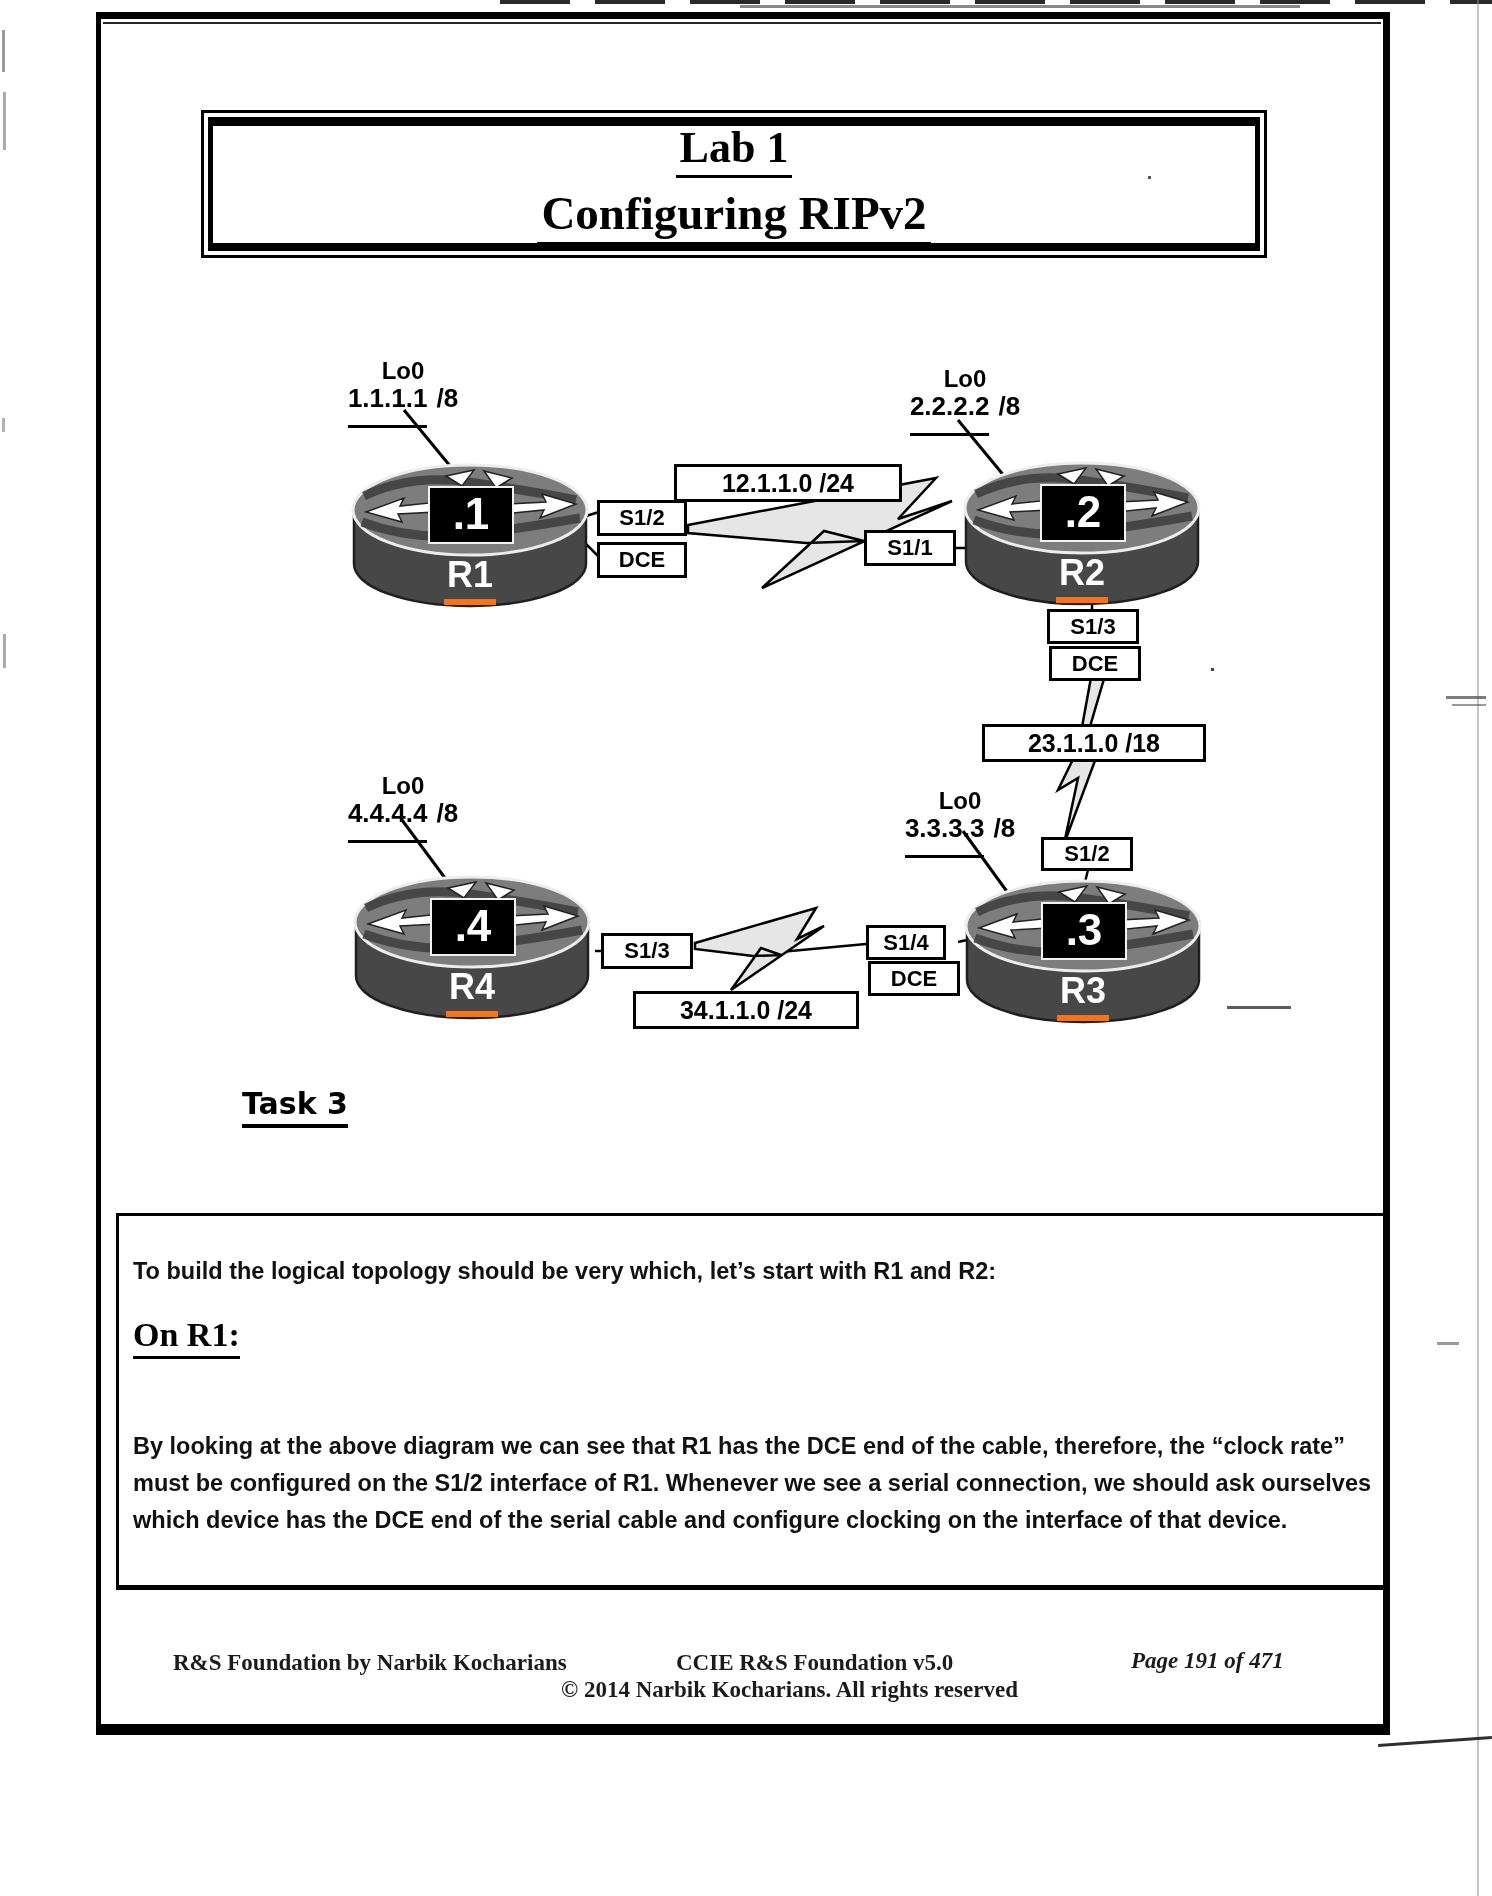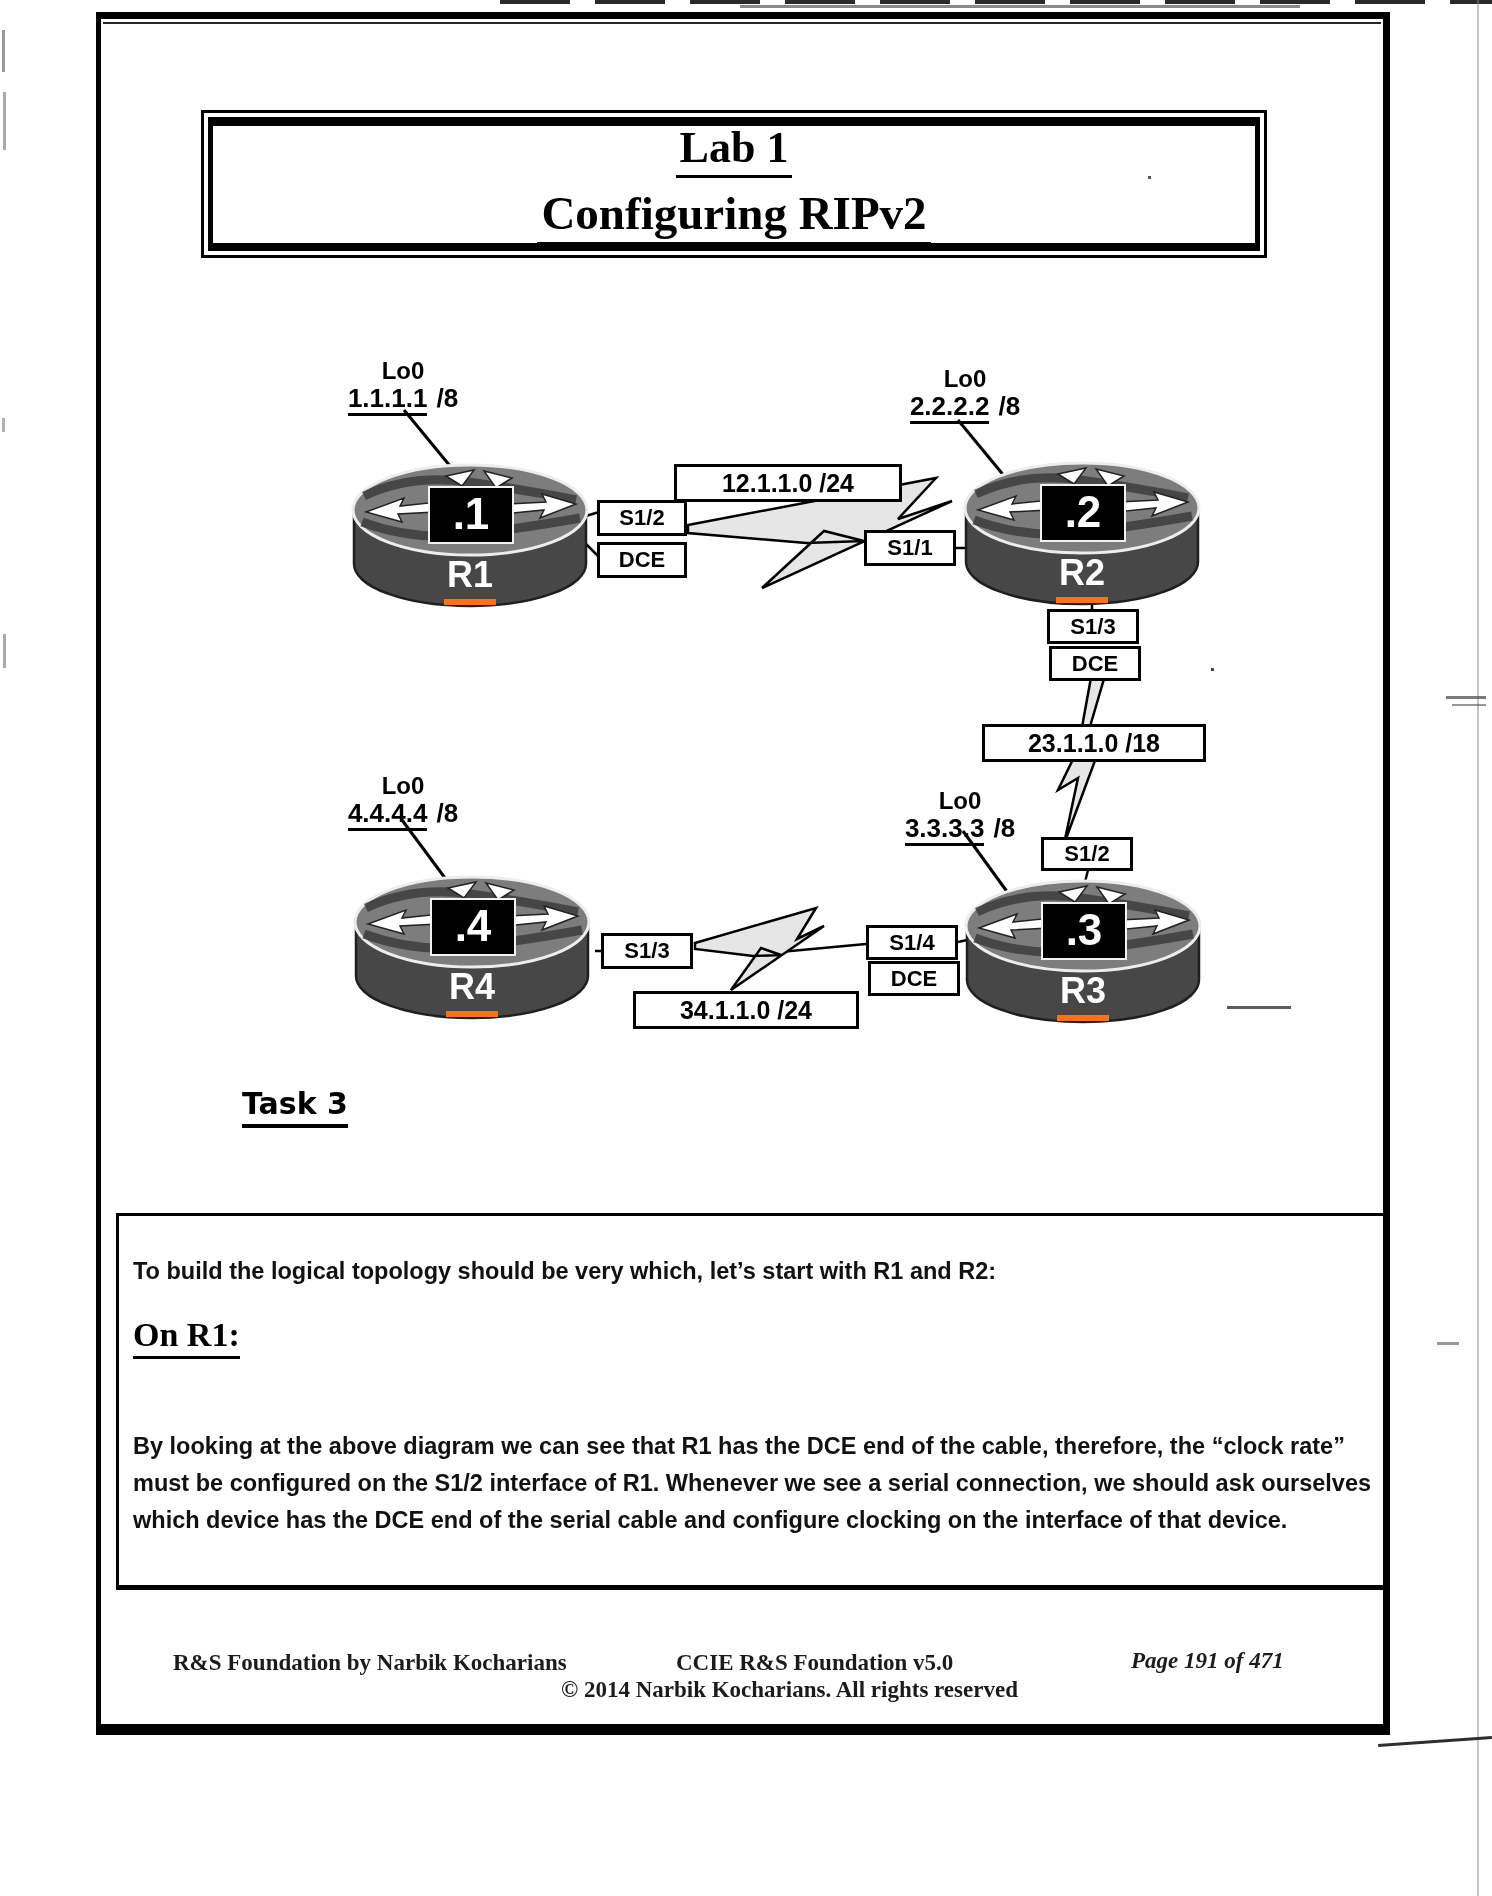--- a/index.html
+++ b/index.html
@@ -41,21 +41,21 @@
     font-weight:bold;font-size:44px;line-height:52px;}
   .router-name{position:absolute;left:0;right:0;top:94px;text-align:center;color:#fff;font-weight:bold;font-size:36px;}
   .router-name span{display:inline-block;border-bottom:6px solid #f97316;padding:0 3px 3px 3px;}
   .ifbox{position:absolute;background:#fff;border:3px solid #000;box-sizing:border-box;z-index:4;
     text-align:center;font-weight:bold;font-size:22px;display:flex;align-items:center;justify-content:center;}
   .netbox{position:absolute;background:#fff;border:3px solid #000;box-sizing:border-box;z-index:5;
     text-align:center;font-weight:bold;font-size:25px;display:flex;align-items:center;justify-content:center;}
   .lo-label{position:absolute;width:170px;text-align:center;z-index:3;}
   .lo-line1{font-weight:bold;font-size:24px;line-height:25px;}
   .lo-line2{font-weight:bold;font-size:26px;line-height:30px;white-space:nowrap;}
-  .lo-ip{border-bottom:3px solid #000;padding-bottom:0;}
+  .lo-ip{border-bottom:3px solid #000;padding-bottom:12px;}
   .lo-mask{margin-left:9px;}
   
   .task-heading{position:absolute;left:242px;top:1086px;font-family:"DejaVu Sans",sans-serif;
     font-weight:bold;font-size:30px;z-index:3;}
   .task-heading span{display:inline-block;border-bottom:4px solid #000;padding-bottom:3px;}
   .task-body{position:absolute;left:242px;top:1162px;width:1100px;font-size:23.5px;color:#141414;z-index:3;}
   .note-box{position:absolute;left:116px;top:1213px;width:1272px;height:377px;box-sizing:border-box;
     border:3px solid #000;border-bottom-width:5px;z-index:3;}
   .note-intro{position:absolute;left:14px;top:42px;font-weight:bold;font-size:23.5px;color:#111;}
   .note-onr1{position:absolute;left:14px;top:100px;font-family:"Liberation Serif",serif;font-weight:bold;font-size:34px;}
@@ -198,21 +198,21 @@
     <div class="lo-line2"><span class="lo-ip">4.4.4.4</span><span class="lo-mask">/8</span></div>
   </div>
 
   <div class="ifbox" style="left:597px;top:500px;width:90px;height:36px;">S1/2</div>
   <div class="ifbox" style="left:597px;top:542px;width:90px;height:36px;">DCE</div>
   <div class="ifbox" style="left:864px;top:530px;width:92px;height:36px;">S1/1</div>
   <div class="ifbox" style="left:1047px;top:609px;width:92px;height:35px;">S1/3</div>
   <div class="ifbox" style="left:1049px;top:646px;width:92px;height:35px;">DCE</div>
   <div class="ifbox" style="left:1041px;top:837px;width:92px;height:34px;">S1/2</div>
   <div class="ifbox" style="left:601px;top:933px;width:92px;height:36px;">S1/3</div>
-  <div class="ifbox" style="left:866px;top:925px;width:92px;height:35px;">S1/4</div>
+  <div class="ifbox" style="left:866px;top:925px;width:80px;height:35px;">S1/4</div>
   <div class="ifbox" style="left:868px;top:961px;width:92px;height:35px;">DCE</div>
 
   <div class="netbox" style="left:674px;top:464px;width:228px;height:38px;text-align:center;">12.1.1.0 /24</div>
   <div class="netbox" style="left:982px;top:724px;width:224px;height:38px;">23.1.1.0 /18</div>
   <div class="netbox" style="left:633px;top:991px;width:226px;height:38px;">34.1.1.0 /24</div>
 
   <div class="task-heading"><span>Task 3</span></div>
 
   <div class="note-box">
     <div class="note-intro">To build the logical topology should be very which, let’s start with R1 and R2:</div>

